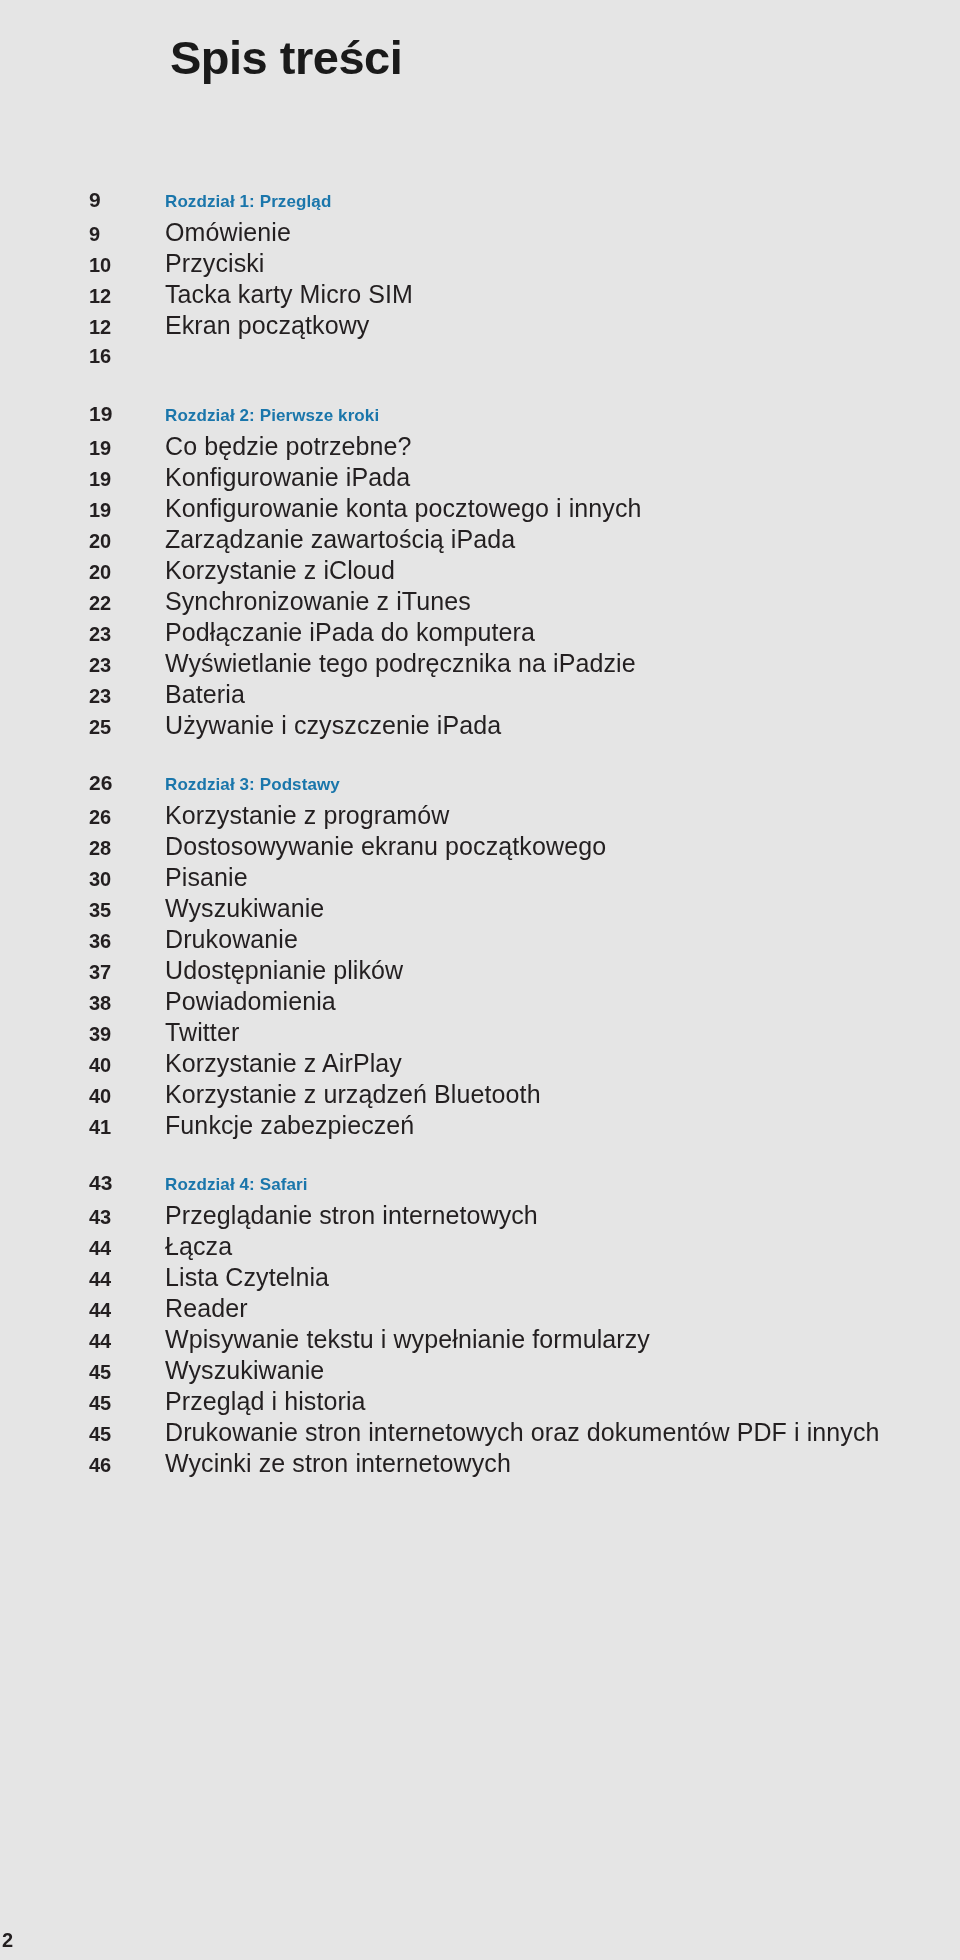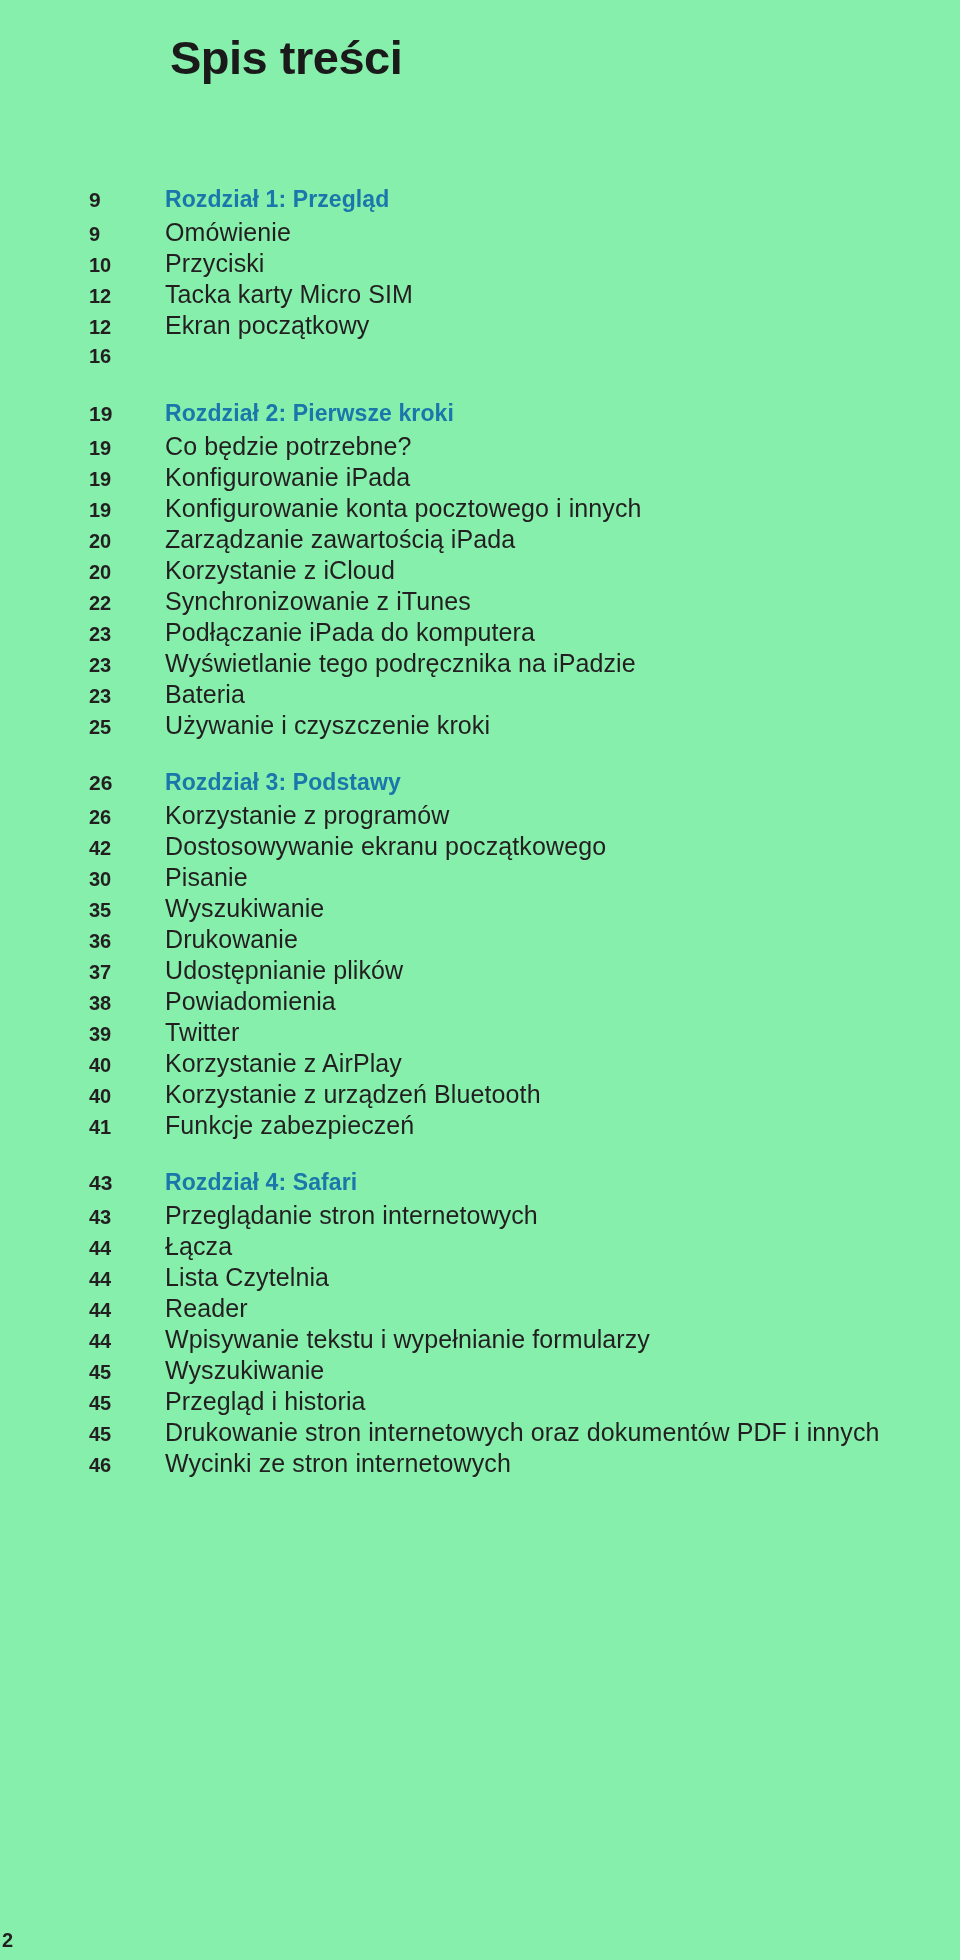--- a/index.html
+++ b/index.html
@@ -17,21 +17,21 @@
     -webkit-font-smoothing: antialiased;
     overflow: hidden;
   }
 
   .page {
     position: absolute;
     top: 0;
     left: 0;
     width: 960px;
     height: 1960px;
-    background: #86efac;
+    background: #e5e5e5;
   }
 
   .page-title {
     position: absolute;
     left: 170px;
     top: 2px;
     font-size: 47px;
     font-weight: 600;
     letter-spacing: -0.5px;
     color: #1a1a1a;
@@ -81,21 +81,21 @@
   .toc-row.is-chapter .toc-page {
     font-size: 21px;
     font-weight: 600;
     color: #231f20;
   }
   .toc-row.is-chapter {
     height: 35px;
     line-height: 35px;
   }
   .toc-row.is-chapter .toc-label {
-    font-size: 23px;
+    font-size: 17px;
     font-weight: 700;
     color: #1a76ab;
     letter-spacing: 0.1px;
   }
 
   .folio {
     position: absolute;
     left: 2px;
     bottom: 8px;
     font-size: 20px;
@@ -172,34 +172,34 @@
         <div class="toc-row">
           <span class="toc-page">23</span>
           <span class="toc-label">Wyświetlanie tego podręcznika na iPadzie</span>
         </div>
         <div class="toc-row">
           <span class="toc-page">23</span>
           <span class="toc-label">Bateria</span>
         </div>
         <div class="toc-row">
           <span class="toc-page">25</span>
-          <span class="toc-label">Używanie i czyszczenie kroki</span>
+          <span class="toc-label">Używanie i czyszczenie iPada</span>
         </div>
       </div>
       <div class="toc-section">
         <div class="toc-row is-chapter">
           <span class="toc-page">26</span>
           <span class="toc-label">Rozdział 3: Podstawy</span>
         </div>
         <div class="toc-row">
           <span class="toc-page">26</span>
           <span class="toc-label">Korzystanie z programów</span>
         </div>
         <div class="toc-row">
-          <span class="toc-page">42</span>
+          <span class="toc-page">28</span>
           <span class="toc-label">Dostosowywanie ekranu początkowego</span>
         </div>
         <div class="toc-row">
           <span class="toc-page">30</span>
           <span class="toc-label">Pisanie</span>
         </div>
         <div class="toc-row">
           <span class="toc-page">35</span>
           <span class="toc-label">Wyszukiwanie</span>
         </div>

